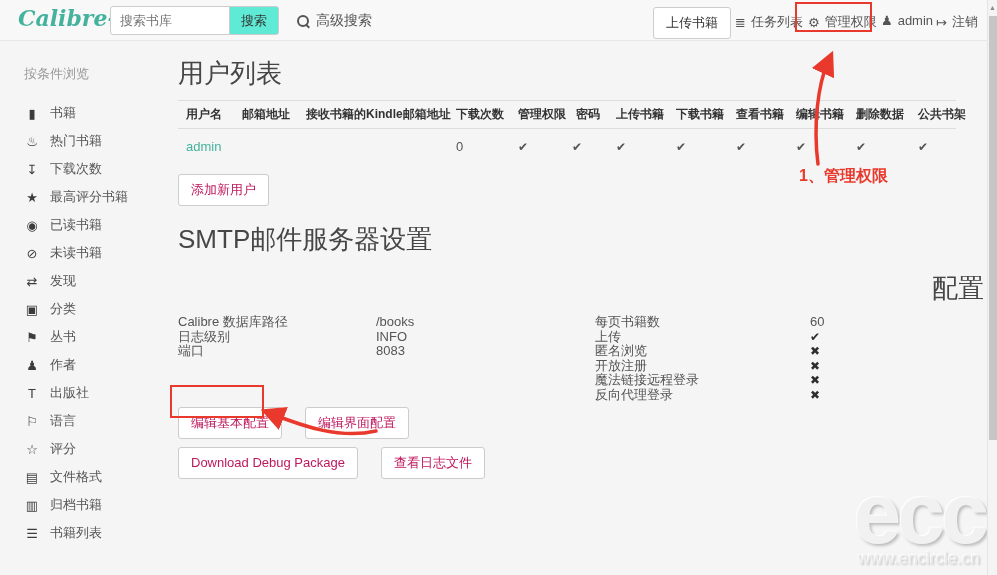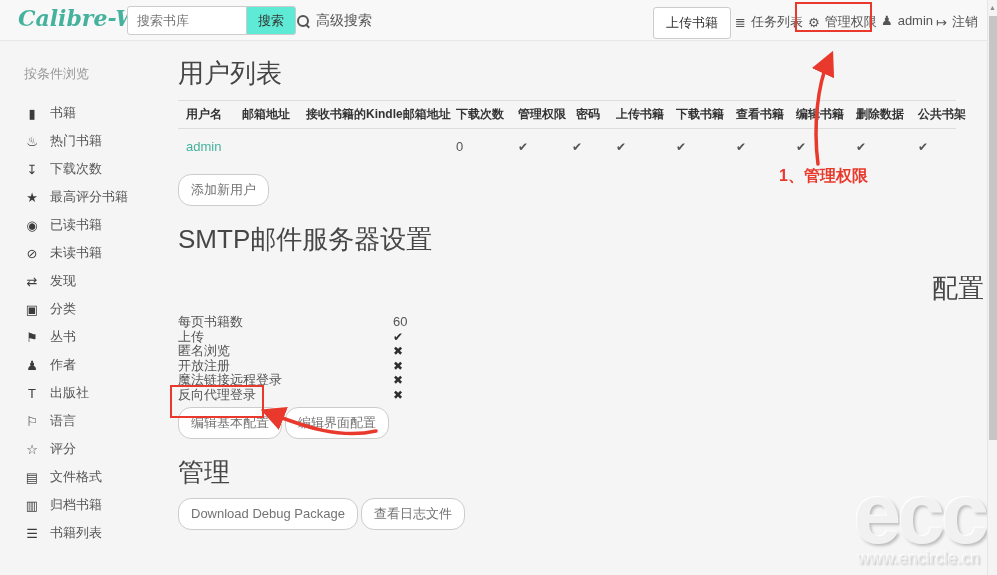--- a/index.html
+++ b/index.html
@@ -3,21 +3,21 @@
 <meta charset="utf-8">
 <style>
   * { margin:0; padding:0; box-sizing:border-box; }
   html,body { width:997px; height:575px; }
   body { font-family:"Liberation Sans","DejaVu Sans",sans-serif; background:#f5f5f5; overflow:hidden; }
   .page { position:relative; width:997px; height:575px; background:#f5f5f5; overflow:hidden; }
 
   
   .navbar { position:absolute; left:0; top:0; width:997px; height:41px; background:#f8f8f8; border-bottom:1px solid #e7e7e7; }
   .brand { position:absolute; left:18px; top:5px; font-family:"DejaVu Serif",serif; font-style:italic; font-weight:bold; font-size:22px; color:#45b29d; cursor:pointer; }
-  .search-group { position:absolute; left:127px; top:6px; display:flex; }
+  .search-group { position:absolute; left:110px; top:6px; display:flex; }
   .search-input { width:120px; height:29px; border:1px solid #ccc; border-radius:3px 0 0 3px; padding:0 9px; font-size:13px; color:#555; background:#fff; outline:none; font-family:inherit; }
   .search-btn { height:29px; margin-left:-1px; border:1px solid #ccc; background:#5eead4; border-radius:0 3px 3px 0; font-size:13px; color:#333; padding:0 11px; cursor:pointer; font-family:inherit; }
   .adv-search { position:absolute; left:297px; top:12px; font-size:14px; color:#555; display:flex; align-items:center; gap:6px; cursor:pointer; }
   .mag { position:relative; width:13px; height:13px; display:inline-block; }
   .mag::before { content:""; position:absolute; width:8px; height:8px; border:2px solid #555; border-radius:50%; left:0; top:0; }
   .mag::after { content:""; position:absolute; width:5px; height:2px; background:#555; transform:rotate(45deg); left:8px; top:10px; }
   .nav-item { position:absolute; top:13px; font-size:13px; color:#555; display:flex; align-items:center; gap:5px; cursor:pointer; white-space:nowrap; }
   .nav-ico { font-size:13px; color:#555; }
   .upload-btn { position:absolute; left:653px; top:7px; border:1px solid #ccc; background:#fff; border-radius:3px; padding:6px 12px; font-size:13px; color:#333; cursor:pointer; font-family:inherit; }
   .nav-tasks { left:735px; }
@@ -34,39 +34,39 @@
 
   
   .content { position:absolute; left:178px; top:41px; width:806px; }
   h2.section { font-size:26px; font-weight:400; color:#464646; }
   .t-users { margin-top:15px; }
   table.users { border-collapse:collapse; table-layout:fixed; width:778px; margin-top:9px; font-size:13px; }
   table.users th { text-align:right; font-weight:bold; color:#333; padding:5px 8px; border-top:1px solid #ddd; border-bottom:1px solid #ddd; white-space:nowrap; font-size:12px; overflow:visible; }
   table.users td { text-align:left; padding:10px 8px 12px 8px; color:#555; }
   td.check { font-weight:bold; color:#2e2e2e; font-size:12px; }
   a.user-link { color:#45b29d; text-decoration:none; cursor:pointer; }
-  .btn { display:inline-block; border:1px solid #ccc; background:#fff; border-radius:13px; padding:6px 12px; font-size:13px; color:#737373; cursor:pointer; font-family:inherit; white-space:nowrap; }
+  .btn { display:inline-block; border:1px solid #ccc; background:#fff; border-radius:3px; padding:6px 12px; font-size:13px; color:#be185d; cursor:pointer; font-family:inherit; white-space:nowrap; }
   .mt8 { margin-top:8px; } .mt12 { margin-top:12px; } .mt14 { margin-top:14px;text-align:right; } .mt16 { margin-top:16px; }
   .cfg-wrap { display:flex; margin-top:9px; font-size:13px; color:#555; }
   .cfg-left { width:417px; }
   .cfg-row { display:flex; line-height:14.6px; }
   .cfg-left .cfg-label { width:198px; }
   .cfg-right .cfg-label { width:215px; }
   .cfg-val { color:#555; }
   .cfg-val.mark { font-weight:bold; color:#2e2e2e; font-size:12px; line-height:14.6px; }
-  .btn-row { display:flex; gap:3px; }
+  .btn-row { display:flex; gap:23px; }
   .cfg-btns { margin-top:4px; }
 
   
   .annot-layer { position:absolute; left:0; top:0; width:997px; height:575px; pointer-events:none; }
   .red-box { position:absolute; border:2px solid #e9392c; pointer-events:none; }
   .box-nav { left:795px; top:2px; width:77px; height:30px; }
   .box-btn { left:170px; top:385px; width:94px; height:33px; }
   .annot-text { position:absolute; color:#e9392c; font-size:16px; font-weight:bold; pointer-events:none; white-space:nowrap; }
-  .note1 { left:779px; top:166px; }
+  .note1 { left:799px; top:166px; }
   .note2 { left:385px; top:406px; }
 
   
   .watermark { position:absolute; right:12px; bottom:6px; text-align:center; pointer-events:none; user-select:none; }
   .wm-big { font-size:86px; line-height:72px; font-weight:bold; letter-spacing:-4px; color:#f1f1f1; text-shadow:-1px -1px 1px #ffffff, 2px 2px 3px #bdbdbd; }
   .wm-small { font-size:17px; margin-top:0px; color:#e9e9e9; text-shadow:-1px -1px 1px #ffffff, 1px 1px 2px #bdbdbd; }
 
   
   .scrollbar { position:absolute; right:0; top:0; width:10px; height:575px; background:#f4f4f4; border-left:1px solid #e5e5e5; }
   .scroll-up { height:15px; text-align:center; font-size:7px; line-height:15px; color:#8a8a8a; cursor:pointer; }
@@ -227,20 +227,34 @@
         </tr>
       </tbody>
     </table>
 
     <div class="mt8"><button class="btn">添加新用户</button></div>
 
     <h2 class="section mt16">SMTP邮件服务器设置</h2>
 
     <h2 class="section mt14">配置</h2>
     <div class="cfg-wrap">
+      <div class="cfg-left">
+        <div class="cfg-row">
+            <span class="cfg-label">Calibre 数据库路径</span>
+            <span class="cfg-val">/books</span>
+          </div>
+        <div class="cfg-row">
+            <span class="cfg-label">日志级别</span>
+            <span class="cfg-val">INFO</span>
+          </div>
+        <div class="cfg-row">
+            <span class="cfg-label">端口</span>
+            <span class="cfg-val">8083</span>
+          </div>
+      </div>
       <div class="cfg-right">
         <div class="cfg-row">
             <span class="cfg-label">每页书籍数</span>
             <span class="cfg-val">60</span>
           </div>
         <div class="cfg-row">
             <span class="cfg-label">上传</span>
             <span class="cfg-val mark">✔</span>
           </div>
         <div class="cfg-row">
@@ -259,21 +273,20 @@
             <span class="cfg-label">反向代理登录</span>
             <span class="cfg-val mark">✖</span>
           </div>
       </div>
     </div>
     <div class="btn-row cfg-btns">
       <button class="btn">编辑基本配置</button>
       <button class="btn">编辑界面配置</button>
     </div>
 
-    <h2 class="section mt16">管理</h2>
     <div class="btn-row mt8">
       <button class="btn">Download Debug Package</button>
       <button class="btn">查看日志文件</button>
     </div>
 
   </div>
 
   <div class="watermark">
     <div class="wm-big">ecc</div>
     <div class="wm-small">www.encircle.cn</div>

